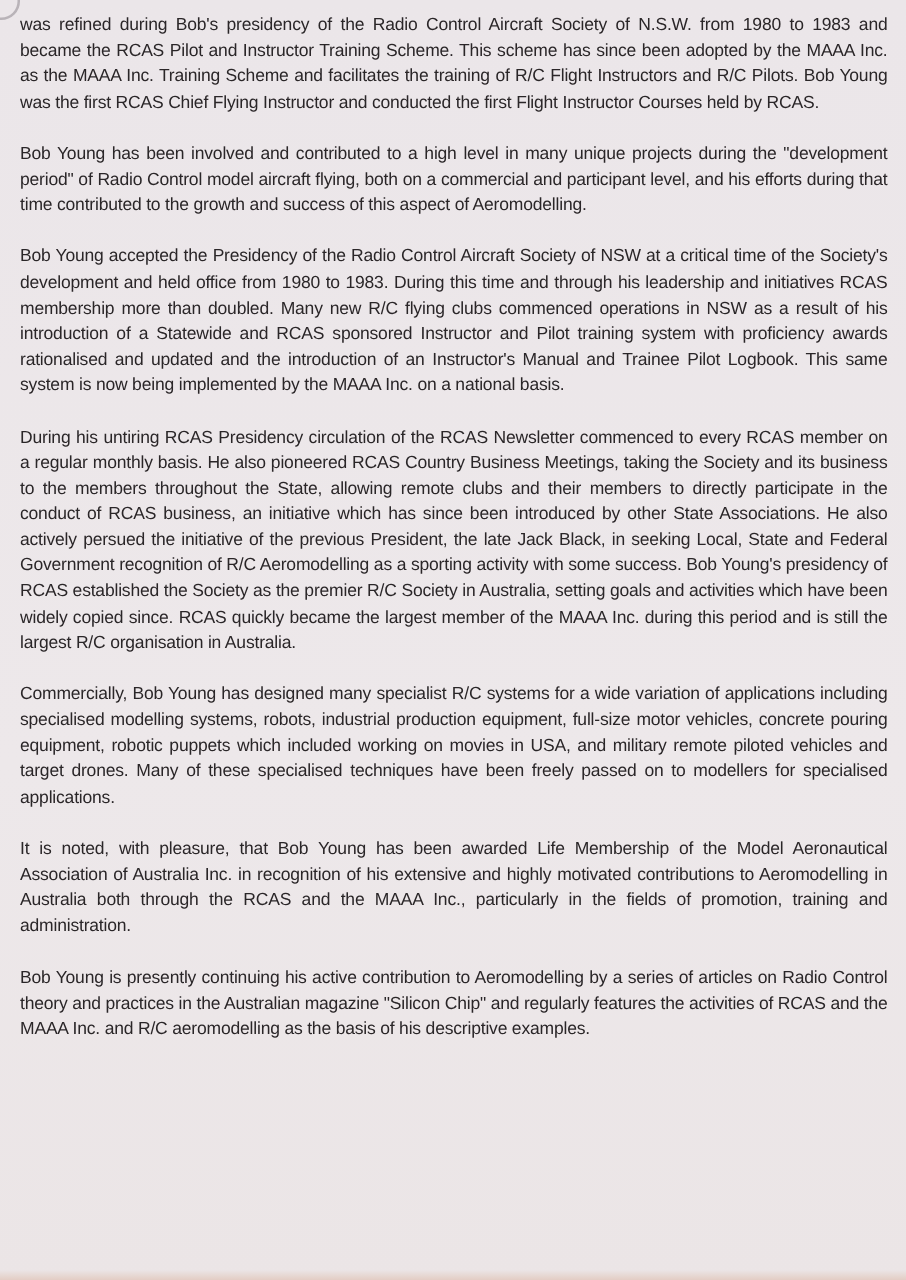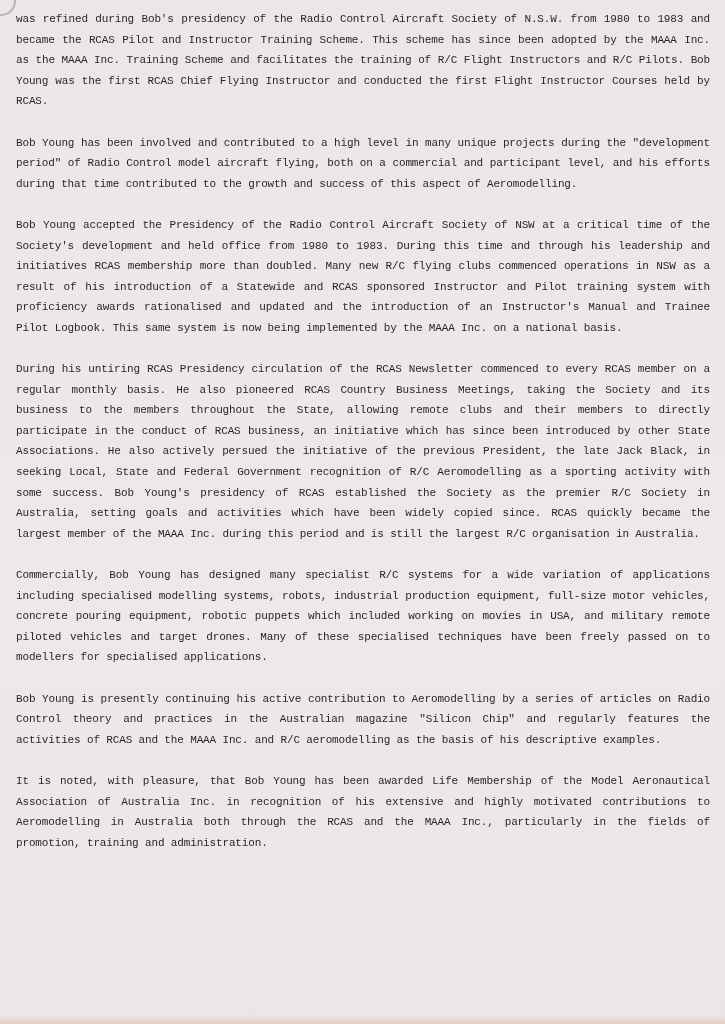--- a/index.html
+++ b/index.html
@@ -36,22 +36,22 @@
     bottom: 0;
     width: 725px;
     height: 8px;
     background: linear-gradient(180deg, rgba(230,210,200,0) 0%, #e3cdc4 100%);
   }
   .content {
     position: absolute;
     left: 16px;
     top: 9px;
     width: 694px;
-    font-family: Liberation Mono, monospace;
-    font-size: 11px;
+    font-family: Liberation Sans, sans-serif;
+    font-size: 14px;
     line-height: 20.6px;
     color: #2a2628;
     font-stretch: condensed;
   }
   .para {
     margin: 0 0 20.6px 0;
     text-align: justify;
     letter-spacing: -0.15px;
   }
 </style>
@@ -59,17 +59,17 @@
 <body>
 
 <div class="page">
   <div class="corner-mark"></div>
   <div class="content">
     <p class="para">was refined during Bob's presidency of the Radio Control Aircraft Society of N.S.W. from 1980 to 1983 and became the RCAS Pilot and Instructor Training Scheme. This scheme has since been adopted by the MAAA Inc. as the MAAA Inc. Training Scheme and facilitates the training of R/C Flight Instructors and R/C Pilots. Bob Young was the first RCAS Chief Flying Instructor and conducted the first Flight Instructor Courses held by RCAS.</p>
     <p class="para">Bob Young has been involved and contributed to a high level in many unique projects during the "development period" of Radio Control model aircraft flying, both on a commercial and participant level, and his efforts during that time contributed to the growth and success of this aspect of Aeromodelling.</p>
     <p class="para">Bob Young accepted the Presidency of the Radio Control Aircraft Society of NSW at a critical time of the Society's development and held office from 1980 to 1983. During this time and through his leadership and initiatives RCAS membership more than doubled. Many new R/C flying clubs commenced operations in NSW as a result of his introduction of a Statewide and RCAS sponsored Instructor and Pilot training system with proficiency awards rationalised and updated and the introduction of an Instructor's Manual and Trainee Pilot Logbook. This same system is now being implemented by the MAAA Inc. on a national basis.</p>
     <p class="para">During his untiring RCAS Presidency circulation of the RCAS Newsletter commenced to every RCAS member on a regular monthly basis. He also pioneered RCAS Country Business Meetings, taking the Society and its business to the members throughout the State, allowing remote clubs and their members to directly participate in the conduct of RCAS business, an initiative which has since been introduced by other State Associations. He also actively persued the initiative of the previous President, the late Jack Black, in seeking Local, State and Federal Government recognition of R/C Aeromodelling as a sporting activity with some success. Bob Young's presidency of RCAS established the Society as the premier R/C Society in Australia, setting goals and activities which have been widely copied since. RCAS quickly became the largest member of the MAAA Inc. during this period and is still the largest R/C organisation in Australia.</p>
     <p class="para">Commercially, Bob Young has designed many specialist R/C systems for a wide variation of applications including specialised modelling systems, robots, industrial production equipment, full-size motor vehicles, concrete pouring equipment, robotic puppets which included working on movies in USA, and military remote piloted vehicles and target drones. Many of these specialised techniques have been freely passed on to modellers for specialised applications.</p>
+    <p class="para">It is noted, with pleasure, that Bob Young has been awarded Life Membership of the Model Aeronautical Association of Australia Inc. in recognition of his extensive and highly motivated contributions to Aeromodelling in Australia both through the RCAS and the MAAA Inc., particularly in the fields of promotion, training and administration.</p>
     <p class="para">Bob Young is presently continuing his active contribution to Aeromodelling by a series of articles on Radio Control theory and practices in the Australian magazine "Silicon Chip" and regularly features the activities of RCAS and the MAAA Inc. and R/C aeromodelling as the basis of his descriptive examples.</p>
-    <p class="para">It is noted, with pleasure, that Bob Young has been awarded Life Membership of the Model Aeronautical Association of Australia Inc. in recognition of his extensive and highly motivated contributions to Aeromodelling in Australia both through the RCAS and the MAAA Inc., particularly in the fields of promotion, training and administration.</p>
   </div>
   <div class="bottom-edge"></div>
 </div>
 
 </body></html>

